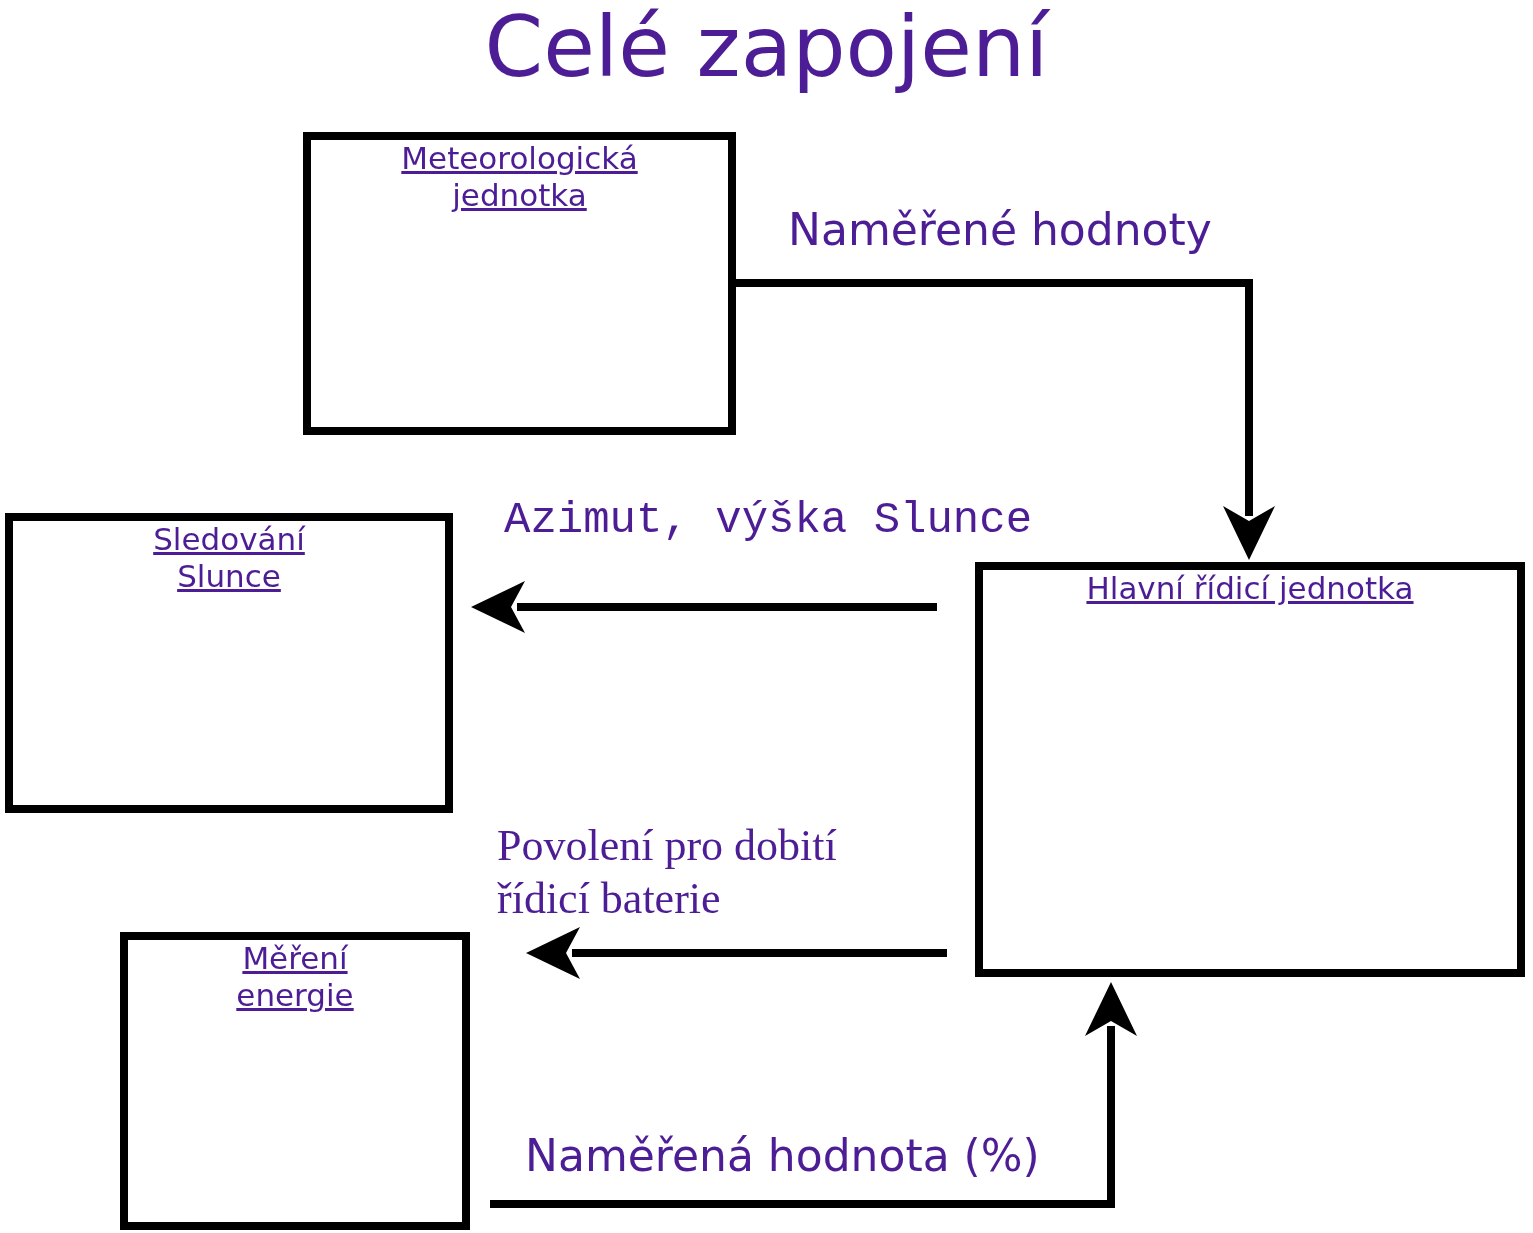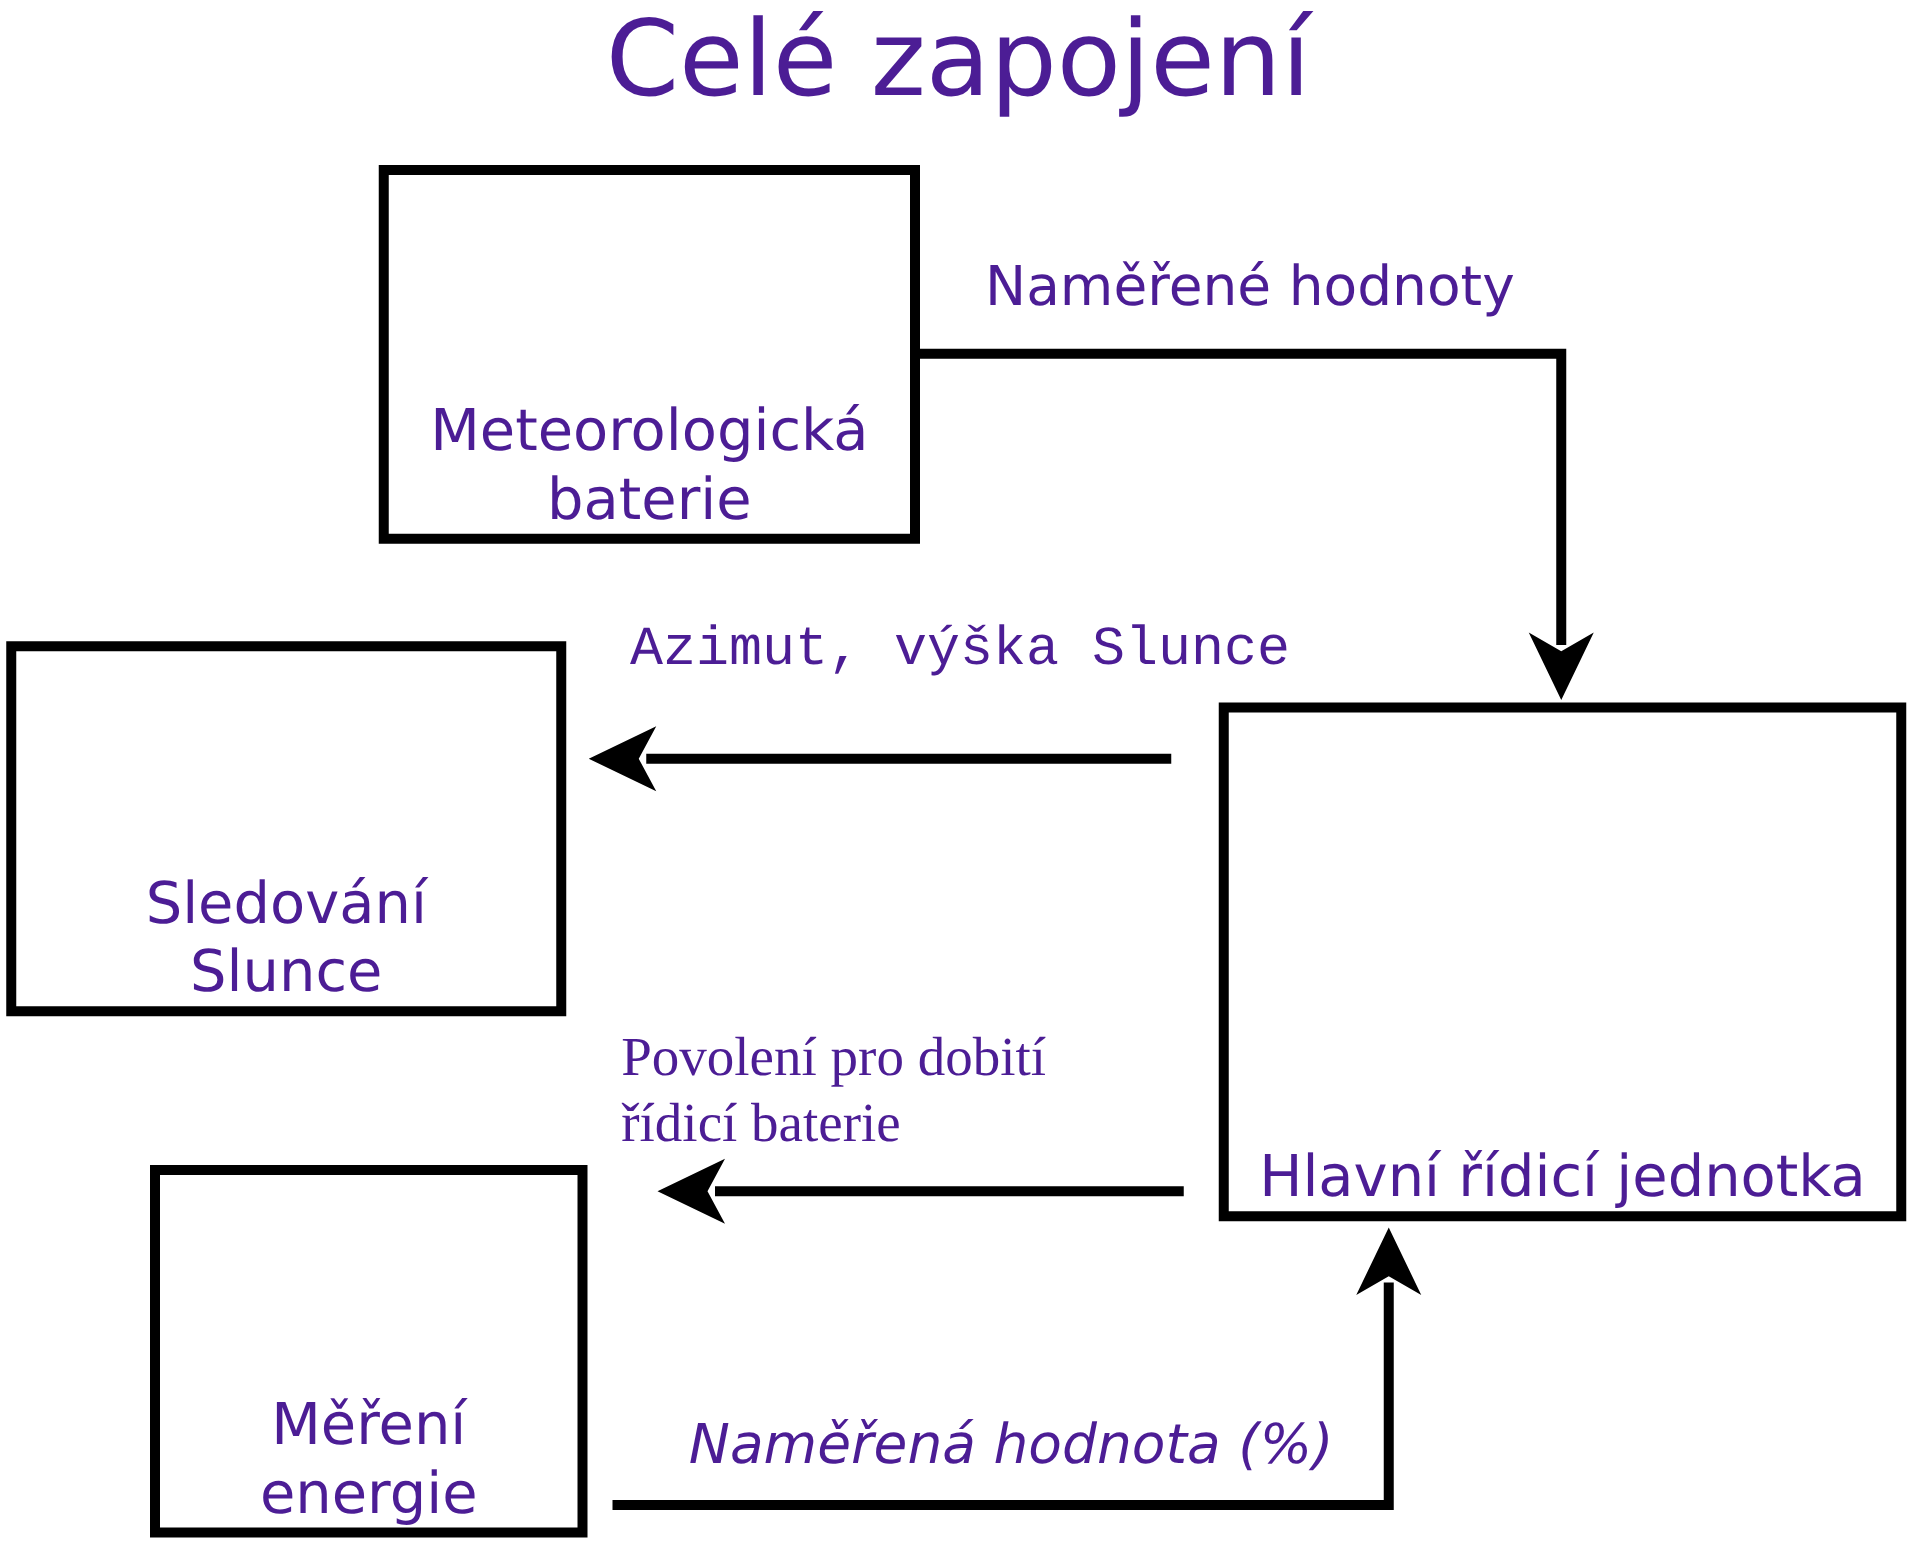--- a/index.html
+++ b/index.html
@@ -44,42 +44,43 @@
   .connector-layer polygon {
     fill: #000000;
     stroke: none;
   }
   .node {
     position: absolute;
     box-sizing: border-box;
     background: #ffffff;
     border: 8px solid #000000;
     display: flex;
-    align-items: flex-end;
+    align-items: flex-start;
     justify-content: center;
     text-align: center;
-    font-size: 46px;
+    font-size: 31px;
     line-height: 1.2;
+    text-decoration: underline;
   }
   .node .line { display: block; }
   .node-meteo  { left: 303px; top: 132px; width: 433px; height: 303px; }
   .node-sun    { left: 5px;   top: 513px; width: 448px; height: 300px; }
   .node-energy { left: 120px; top: 932px; width: 350px; height: 298px; }
   .node-main   { left: 975px; top: 562px; width: 550px; height: 415px; }
   .edge-label {
     position: absolute;
     font-size: 44px;
     line-height: 1.2;
     white-space: nowrap;
   }
   .edge-label .line { display: block; font-family: Liberation Serif, serif; }
   .label-measured-values  { left: 788px; top: 204px; }
   .label-azimuth          { left: 504px; top: 494px; font-family: Liberation Mono, monospace; }
   .label-permission       { left: 497px; top: 820px; }
-  .label-measured-percent { left: 551px; top: 1130px; font-style: italic; }
+  .label-measured-percent { left: 525px; top: 1130px; }
 </style>
 </head>
 <body>
 
 <div class="canvas">
 
   <h1 class="diagram-title">Celé zapojení</h1>
 
   <svg class="connector-layer" viewBox="0 0 1533 1233" xmlns="http://www.w3.org/2000/svg">
 
@@ -92,21 +93,21 @@
     <line x1="947" y1="953" x2="572" y2="953"></line>
     <polygon points="526,953 580,927 566,953 580,979"></polygon>
 
     <polyline points="490,1204 1111,1204 1111,1026"></polyline>
     <polygon points="1111,982 1085,1036 1111,1021 1137,1036"></polygon>
   </svg>
 
   <div class="node node-meteo">
     <div class="node-label">
       <span class="line">Meteorologická</span>
-      <span class="line">baterie</span>
+      <span class="line">jednotka</span>
     </div>
   </div>
 
   <div class="node node-sun">
     <div class="node-label">
       <span class="line">Sledování</span>
       <span class="line">Slunce</span>
     </div>
   </div>
 

